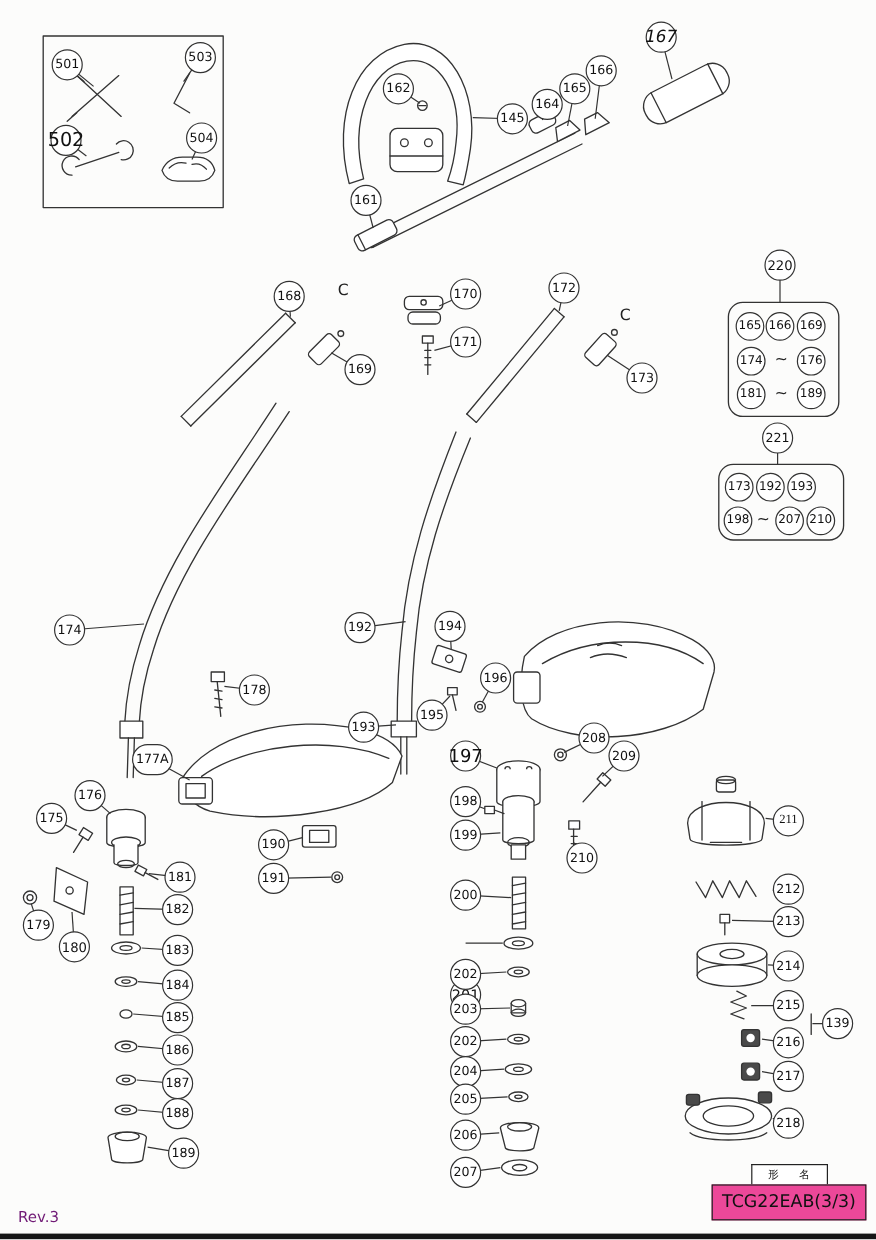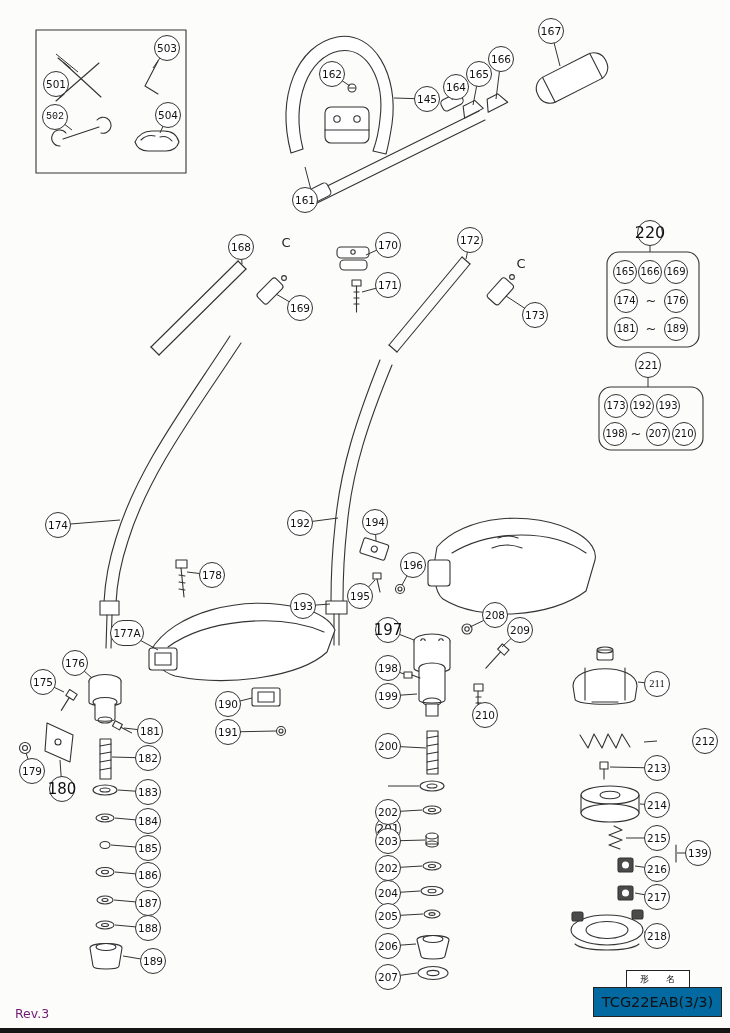--- a/index.html
+++ b/index.html
@@ -9,21 +9,21 @@
   #leader-layer line{stroke:#333;stroke-width:1}
   #art path,#art line,#art rect,#art ellipse,#art circle,#art polyline{stroke:#333;stroke-width:1.1;fill:none;stroke-linecap:round;stroke-linejoin:round}
   #art .wfill{fill:#fff}
   #art .dark{fill:#4a4a4a}
   #art .wfillonly{fill:#fff;stroke:none}
   #overlay{position:absolute;inset:0;z-index:3}
   .balloon{position:absolute;box-sizing:border-box;border:1.3px solid #333;background:#fff;display:flex;align-items:center;justify-content:center;color:#111;line-height:1}
   .anno{position:absolute;transform:translate(-50%,-50%);font-size:13px;color:#222}
   .titleblock{position:absolute;right:8px;bottom:16px;z-index:4;color:#111}
   .tb-top{width:64px;height:17px;border:1.4px solid #222;border-bottom:none;margin:0 auto;display:flex;align-items:center;justify-content:center;font-size:9px;letter-spacing:7px;padding-left:7px;box-sizing:border-box;background:#fff}
-  .tb-main{width:127px;height:28px;border:1.4px solid #222;display:flex;align-items:center;justify-content:center;font-size:14.5px;background:#0369a1}
+  .tb-main{width:127px;height:28px;border:1.4px solid #222;display:flex;align-items:center;justify-content:center;font-size:14.5px;background:#ec4899}
   .rev{position:absolute;left:15px;bottom:12px;font-size:12.5px;color:#701a75;z-index:4}
   .bottom-bar{position:absolute;left:0;bottom:0;width:100%;height:5px;background:#161616;z-index:5}
 </style>
 </head>
 <body>
 
 <div id="page">
 
   <svg id="art" width="730" height="1033" viewBox="0 0 730 1033">
 
@@ -345,79 +345,79 @@
       <line x1="657" y1="768" x2="610" y2="767"></line>
       <line x1="657" y1="805" x2="640" y2="804"></line>
       <line x1="657" y1="838" x2="626" y2="838"></line>
       <line x1="657" y1="869" x2="635" y2="866"></line>
       <line x1="657" y1="897" x2="635" y2="893"></line>
       <line x1="657" y1="936" x2="644" y2="932"></line>
       <line x1="698" y1="853" x2="677" y2="853"></line>
     </svg>
 
   <div id="overlay">
-      <div class="balloon" style="left: 43px; top: 41px; width: 26px; height: 26px; border-radius: 13px; font-size: 10.5px; margin-top: 30px;">501</div>
+      <div class="balloon" style="left: 43px; top: 41px; width: 26px; height: 26px; border-radius: 13px; font-size: 10.5px;">501</div>
       <div class="balloon" style="left: 154px; top: 35px; width: 26px; height: 26px; border-radius: 13px; font-size: 10.5px;">503</div>
-      <div class="balloon" style="left: 42px; top: 104px; width: 26px; height: 26px; border-radius: 13px; font-size: 10px; font-family: Liberation Mono, monospace;">502</div>
+      <div class="balloon" style="left: 42px; top: 104px; width: 26px; height: 26px; border-radius: 13px; font-size: 16px;">502</div>
       <div class="balloon" style="left: 155px; top: 102px; width: 26px; height: 26px; border-radius: 13px; font-size: 10.5px;">504</div>
       <div class="balloon" style="left: 319px; top: 61px; width: 26px; height: 26px; border-radius: 13px; font-size: 10.5px;">162</div>
       <div class="balloon" style="left: 414px; top: 86px; width: 26px; height: 26px; border-radius: 13px; font-size: 10.5px;">145</div>
       <div class="balloon" style="left: 443px; top: 74px; width: 26px; height: 26px; border-radius: 13px; font-size: 10.5px;">164</div>
       <div class="balloon" style="left: 466px; top: 61px; width: 26px; height: 26px; border-radius: 13px; font-size: 10.5px;">165</div>
       <div class="balloon" style="left: 488px; top: 46px; width: 26px; height: 26px; border-radius: 13px; font-size: 10.5px;">166</div>
-      <div class="balloon" style="left: 538px; top: 18px; width: 26px; height: 26px; border-radius: 13px; font-size: 11px;">167</div>
-      <div class="balloon" style="left: 292px; top: 154px; width: 26px; height: 26px; border-radius: 13px; font-size: 10.5px; margin-top: 33px;">161</div>
+      <div class="balloon" style="left: 538px; top: 18px; width: 26px; height: 26px; border-radius: 13px; font-size: 14px; font-style: italic;">167</div>
+      <div class="balloon" style="left: 292px; top: 154px; width: 26px; height: 26px; border-radius: 13px; font-size: 10.5px;">161</div>
       <div class="balloon" style="left: 228px; top: 234px; width: 26px; height: 26px; border-radius: 13px; font-size: 10.5px;">168</div>
       <div class="balloon" style="left: 287px; top: 295px; width: 26px; height: 26px; border-radius: 13px; font-size: 10.5px;">169</div>
       <div class="balloon" style="left: 375px; top: 232px; width: 26px; height: 26px; border-radius: 13px; font-size: 10.5px;">170</div>
       <div class="balloon" style="left: 375px; top: 272px; width: 26px; height: 26px; border-radius: 13px; font-size: 10.5px;">171</div>
       <div class="balloon" style="left: 457px; top: 227px; width: 26px; height: 26px; border-radius: 13px; font-size: 10.5px;">172</div>
       <div class="balloon" style="left: 522px; top: 302px; width: 26px; height: 26px; border-radius: 13px; font-size: 10.5px;">173</div>
-      <div class="balloon" style="left: 637px; top: 220px; width: 26px; height: 26px; border-radius: 13px; font-size: 16px;">220</div>
+      <div class="balloon" style="left: 637px; top: 208px; width: 26px; height: 26px; border-radius: 13px; font-size: 11px;">220</div>
       <div class="balloon" style="left: 635px; top: 352px; width: 26px; height: 26px; border-radius: 13px; font-size: 10.5px;">221</div>
       <div class="balloon" style="left: 45px; top: 512px; width: 26px; height: 26px; border-radius: 13px; font-size: 10.5px;">174</div>
       <div class="balloon" style="left: 287px; top: 510px; width: 26px; height: 26px; border-radius: 13px; font-size: 10.5px;">192</div>
       <div class="balloon" style="left: 362px; top: 509px; width: 26px; height: 26px; border-radius: 13px; font-size: 10.5px;">194</div>
       <div class="balloon" style="left: 199px; top: 562px; width: 26px; height: 26px; border-radius: 13px; font-size: 10.5px;">178</div>
       <div class="balloon" style="left: 400px; top: 552px; width: 26px; height: 26px; border-radius: 13px; font-size: 10.5px;">196</div>
       <div class="balloon" style="left: 347px; top: 583px; width: 26px; height: 26px; border-radius: 13px; font-size: 10.5px;">195</div>
       <div class="balloon" style="left: 290px; top: 593px; width: 26px; height: 26px; border-radius: 13px; font-size: 10.5px;">193</div>
       <div class="balloon" style="left: 375px; top: 617px; width: 26px; height: 26px; border-radius: 13px; font-size: 15px;">197</div>
       <div class="balloon" style="left: 110px; top: 620px; width: 34px; height: 26px; border-radius: 13px; font-size: 10.5px;">177A</div>
       <div class="balloon" style="left: 62px; top: 650px; width: 26px; height: 26px; border-radius: 13px; font-size: 10.5px;">176</div>
       <div class="balloon" style="left: 30px; top: 669px; width: 26px; height: 26px; border-radius: 13px; font-size: 10.5px;">175</div>
       <div class="balloon" style="left: 482px; top: 602px; width: 26px; height: 26px; border-radius: 13px; font-size: 10.5px;">208</div>
       <div class="balloon" style="left: 507px; top: 617px; width: 26px; height: 26px; border-radius: 13px; font-size: 10.5px;">209</div>
       <div class="balloon" style="left: 375px; top: 655px; width: 26px; height: 26px; border-radius: 13px; font-size: 10.5px;">198</div>
       <div class="balloon" style="left: 375px; top: 683px; width: 26px; height: 26px; border-radius: 13px; font-size: 10.5px;">199</div>
       <div class="balloon" style="left: 472px; top: 702px; width: 26px; height: 26px; border-radius: 13px; font-size: 10.5px;">210</div>
       <div class="balloon" style="left: 215px; top: 691px; width: 26px; height: 26px; border-radius: 13px; font-size: 10.5px;">190</div>
       <div class="balloon" style="left: 215px; top: 719px; width: 26px; height: 26px; border-radius: 13px; font-size: 10.5px;">191</div>
       <div class="balloon" style="left: 19px; top: 758px; width: 26px; height: 26px; border-radius: 13px; font-size: 10.5px;">179</div>
-      <div class="balloon" style="left: 49px; top: 776px; width: 26px; height: 26px; border-radius: 13px; font-size: 15px;">180</div>
+      <div class="balloon" style="left: 49px; top: 776px; width: 26px; height: 26px; border-radius: 13px; font-size: 11px;">180</div>
       <div class="balloon" style="left: 137px; top: 718px; width: 26px; height: 26px; border-radius: 13px; font-size: 10.5px;">181</div>
       <div class="balloon" style="left: 135px; top: 745px; width: 26px; height: 26px; border-radius: 13px; font-size: 10.5px;">182</div>
       <div class="balloon" style="left: 135px; top: 779px; width: 26px; height: 26px; border-radius: 13px; font-size: 10.5px;">183</div>
       <div class="balloon" style="left: 135px; top: 808px; width: 26px; height: 26px; border-radius: 13px; font-size: 10.5px;">184</div>
       <div class="balloon" style="left: 135px; top: 835px; width: 26px; height: 26px; border-radius: 13px; font-size: 10.5px;">185</div>
       <div class="balloon" style="left: 135px; top: 862px; width: 26px; height: 26px; border-radius: 13px; font-size: 10.5px;">186</div>
       <div class="balloon" style="left: 135px; top: 890px; width: 26px; height: 26px; border-radius: 13px; font-size: 10.5px;">187</div>
       <div class="balloon" style="left: 135px; top: 915px; width: 26px; height: 26px; border-radius: 13px; font-size: 10.5px;">188</div>
       <div class="balloon" style="left: 140px; top: 948px; width: 26px; height: 26px; border-radius: 13px; font-size: 10.5px;">189</div>
       <div class="balloon" style="left: 375px; top: 733px; width: 26px; height: 26px; border-radius: 13px; font-size: 10.5px;">200</div>
       <div class="balloon" style="left: 375px; top: 816px; width: 26px; height: 26px; border-radius: 13px; font-size: 12px;">201</div>
       <div class="balloon" style="left: 375px; top: 799px; width: 26px; height: 26px; border-radius: 13px; font-size: 10.5px;">202</div>
       <div class="balloon" style="left: 375px; top: 828px; width: 26px; height: 26px; border-radius: 13px; font-size: 10.5px;">203</div>
       <div class="balloon" style="left: 375px; top: 855px; width: 26px; height: 26px; border-radius: 13px; font-size: 10.5px;">202</div>
       <div class="balloon" style="left: 375px; top: 880px; width: 26px; height: 26px; border-radius: 13px; font-size: 10.5px;">204</div>
       <div class="balloon" style="left: 375px; top: 903px; width: 26px; height: 26px; border-radius: 13px; font-size: 10.5px;">205</div>
       <div class="balloon" style="left: 375px; top: 933px; width: 26px; height: 26px; border-radius: 13px; font-size: 10.5px;">206</div>
       <div class="balloon" style="left: 375px; top: 964px; width: 26px; height: 26px; border-radius: 13px; font-size: 10.5px;">207</div>
       <div class="balloon" style="left: 644px; top: 671px; width: 26px; height: 26px; border-radius: 13px; font-size: 10.5px; font-family: Liberation Serif, serif;">211</div>
-      <div class="balloon" style="left: 644px; top: 728px; width: 26px; height: 26px; border-radius: 13px; font-size: 10.5px; margin-left: 48px;">212</div>
+      <div class="balloon" style="left: 644px; top: 728px; width: 26px; height: 26px; border-radius: 13px; font-size: 10.5px;">212</div>
       <div class="balloon" style="left: 644px; top: 755px; width: 26px; height: 26px; border-radius: 13px; font-size: 10.5px;">213</div>
       <div class="balloon" style="left: 644px; top: 792px; width: 26px; height: 26px; border-radius: 13px; font-size: 10.5px;">214</div>
       <div class="balloon" style="left: 644px; top: 825px; width: 26px; height: 26px; border-radius: 13px; font-size: 10.5px;">215</div>
       <div class="balloon" style="left: 644px; top: 856px; width: 26px; height: 26px; border-radius: 13px; font-size: 10.5px;">216</div>
       <div class="balloon" style="left: 644px; top: 884px; width: 26px; height: 26px; border-radius: 13px; font-size: 10.5px;">217</div>
       <div class="balloon" style="left: 644px; top: 923px; width: 26px; height: 26px; border-radius: 13px; font-size: 10.5px;">218</div>
       <div class="balloon" style="left: 685px; top: 840px; width: 26px; height: 26px; border-radius: 13px; font-size: 10.5px;">139</div>
       <div class="balloon" style="left: 613px; top: 260px; width: 24px; height: 24px; border-radius: 12px; font-size: 10px;">165</div>
       <div class="balloon" style="left: 638px; top: 260px; width: 24px; height: 24px; border-radius: 12px; font-size: 10px;">166</div>
       <div class="balloon" style="left: 664px; top: 260px; width: 24px; height: 24px; border-radius: 12px; font-size: 10px;">169</div>

